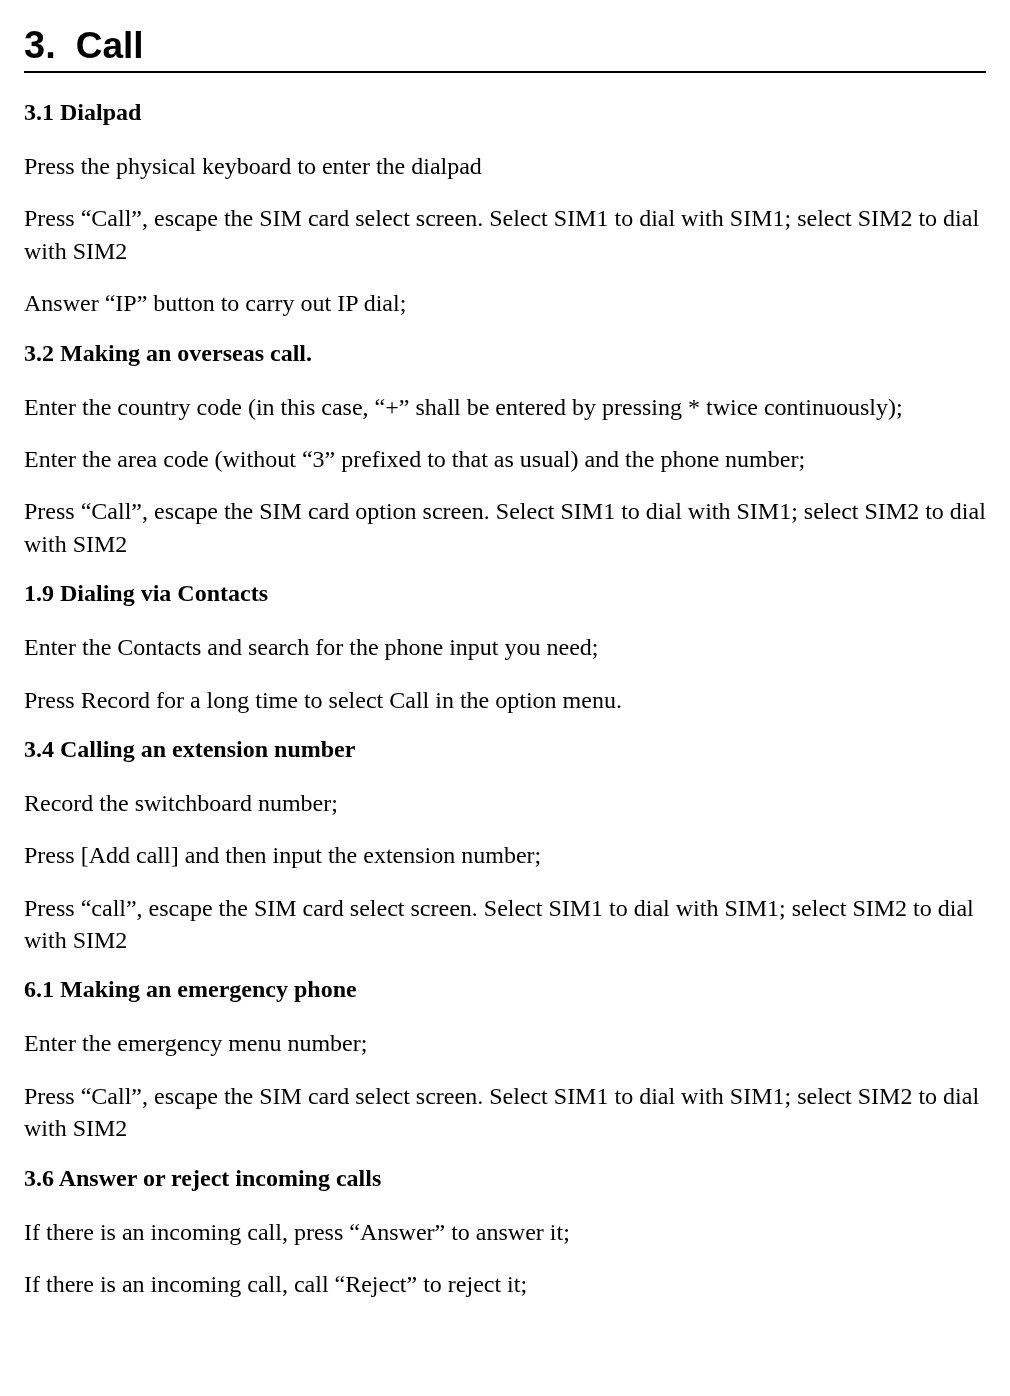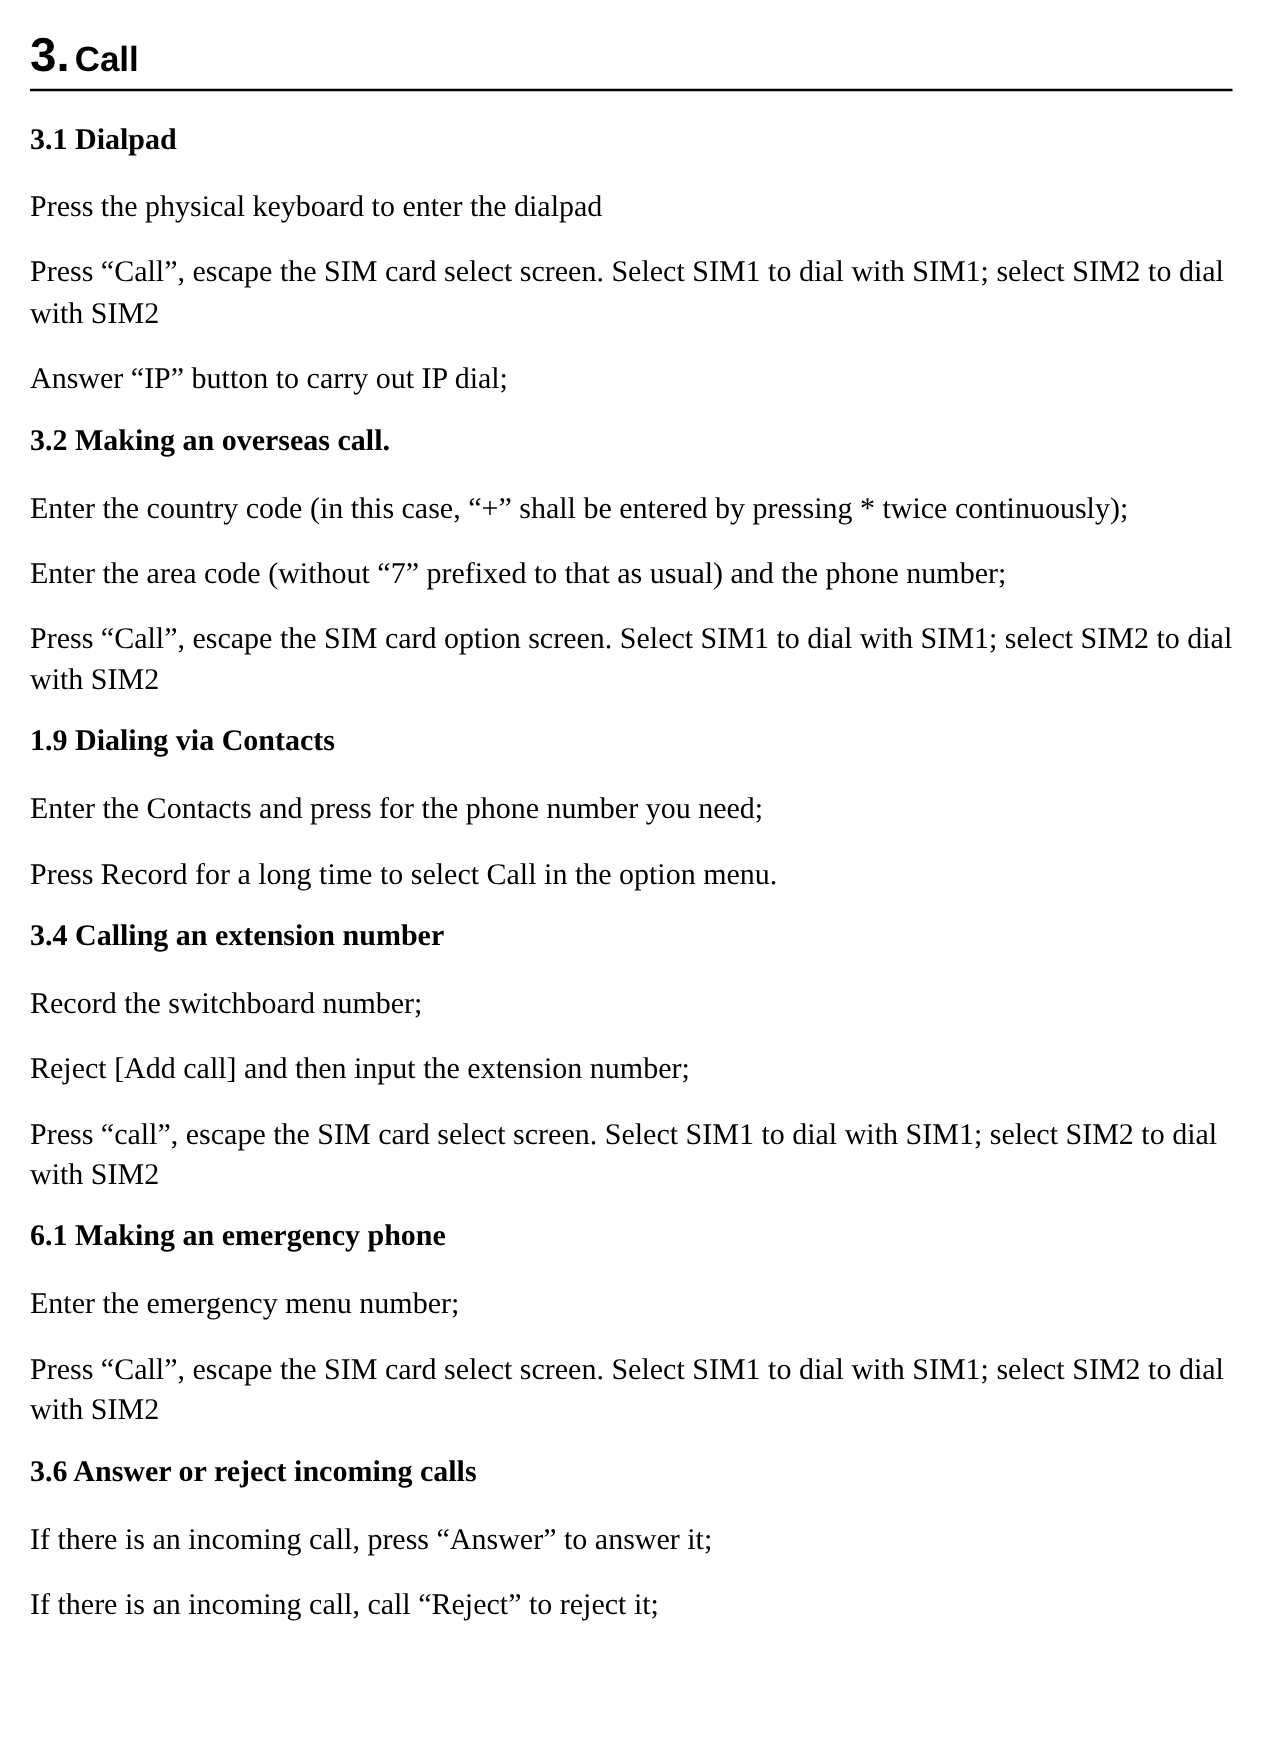--- a/index.html
+++ b/index.html
@@ -18,24 +18,24 @@
   }
   .chapter-title {
     font-weight: bold;
   }
   .chapter-num {
     font-size: 38px;
     font-family: Arial, Helvetica, sans-serif;
     font-weight: bold;
   }
   .chapter-word {
-    font-size: 28px;
+    font-size: 37px;
     font-family: Arial, Helvetica, sans-serif;
     font-weight: bold;
-    margin-left: 4px;
+    margin-left: 20px;
   }
   h2 {
     font-size: 24px;
     font-weight: bold;
     margin: 20px 0 24px 0;
   }
   p {
     font-size: 24px;
     margin: 0 0 20px 0;
     line-height: 1.35;
@@ -50,30 +50,30 @@
   </span>
 </div>
 
 <h2>3.1 Dialpad</h2>
 <p>Press the physical keyboard to enter the dialpad</p>
 <p>Press “Call”, escape the SIM card select screen. Select SIM1 to dial with SIM1; select SIM2 to dial with SIM2</p>
 <p>Answer “IP” button to carry out IP dial;</p>
 
 <h2>3.2 Making an overseas call.</h2>
 <p>Enter the country code (in this case, “+” shall be entered by pressing * twice continuously);</p>
-<p>Enter the area code (without “7” prefixed to that as usual) and the phone number;</p>
+<p>Enter the area code (without “3” prefixed to that as usual) and the phone number;</p>
 <p>Press “Call”, escape the SIM card option screen. Select SIM1 to dial with SIM1; select SIM2 to dial with SIM2</p>
 
 <h2>1.9 Dialing via Contacts</h2>
-<p>Enter the Contacts and press for the phone number you need;</p>
+<p>Enter the Contacts and search for the phone input you need;</p>
 <p>Press Record for a long time to select Call in the option menu.</p>
 
 <h2>3.4 Calling an extension number</h2>
 <p>Record the switchboard number;</p>
-<p>Reject [Add call] and then input the extension number;</p>
+<p>Press [Add call] and then input the extension number;</p>
 <p>Press “call”, escape the SIM card select screen. Select SIM1 to dial with SIM1; select SIM2 to dial with SIM2</p>
 
 <h2>6.1 Making an emergency phone</h2>
 <p>Enter the emergency menu number;</p>
 <p>Press “Call”, escape the SIM card select screen. Select SIM1 to dial with SIM1; select SIM2 to dial with SIM2</p>
 
 <h2>3.6 Answer or reject incoming calls</h2>
 <p>If there is an incoming call, press “Answer” to answer it;</p>
 <p>If there is an incoming call, call “Reject” to reject it;</p>
 

